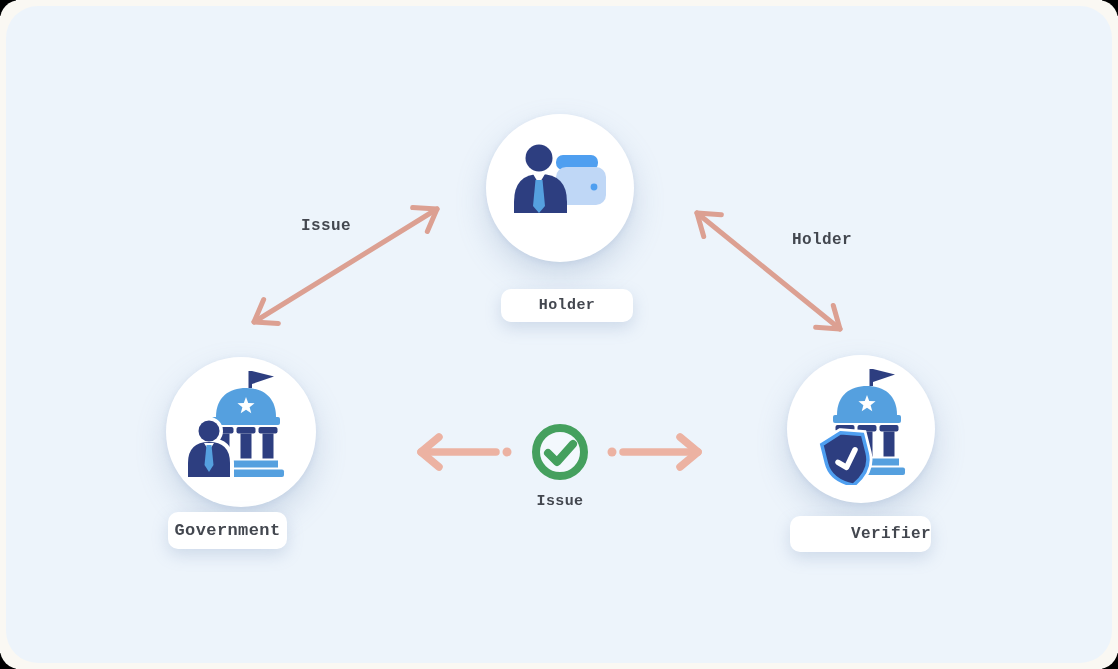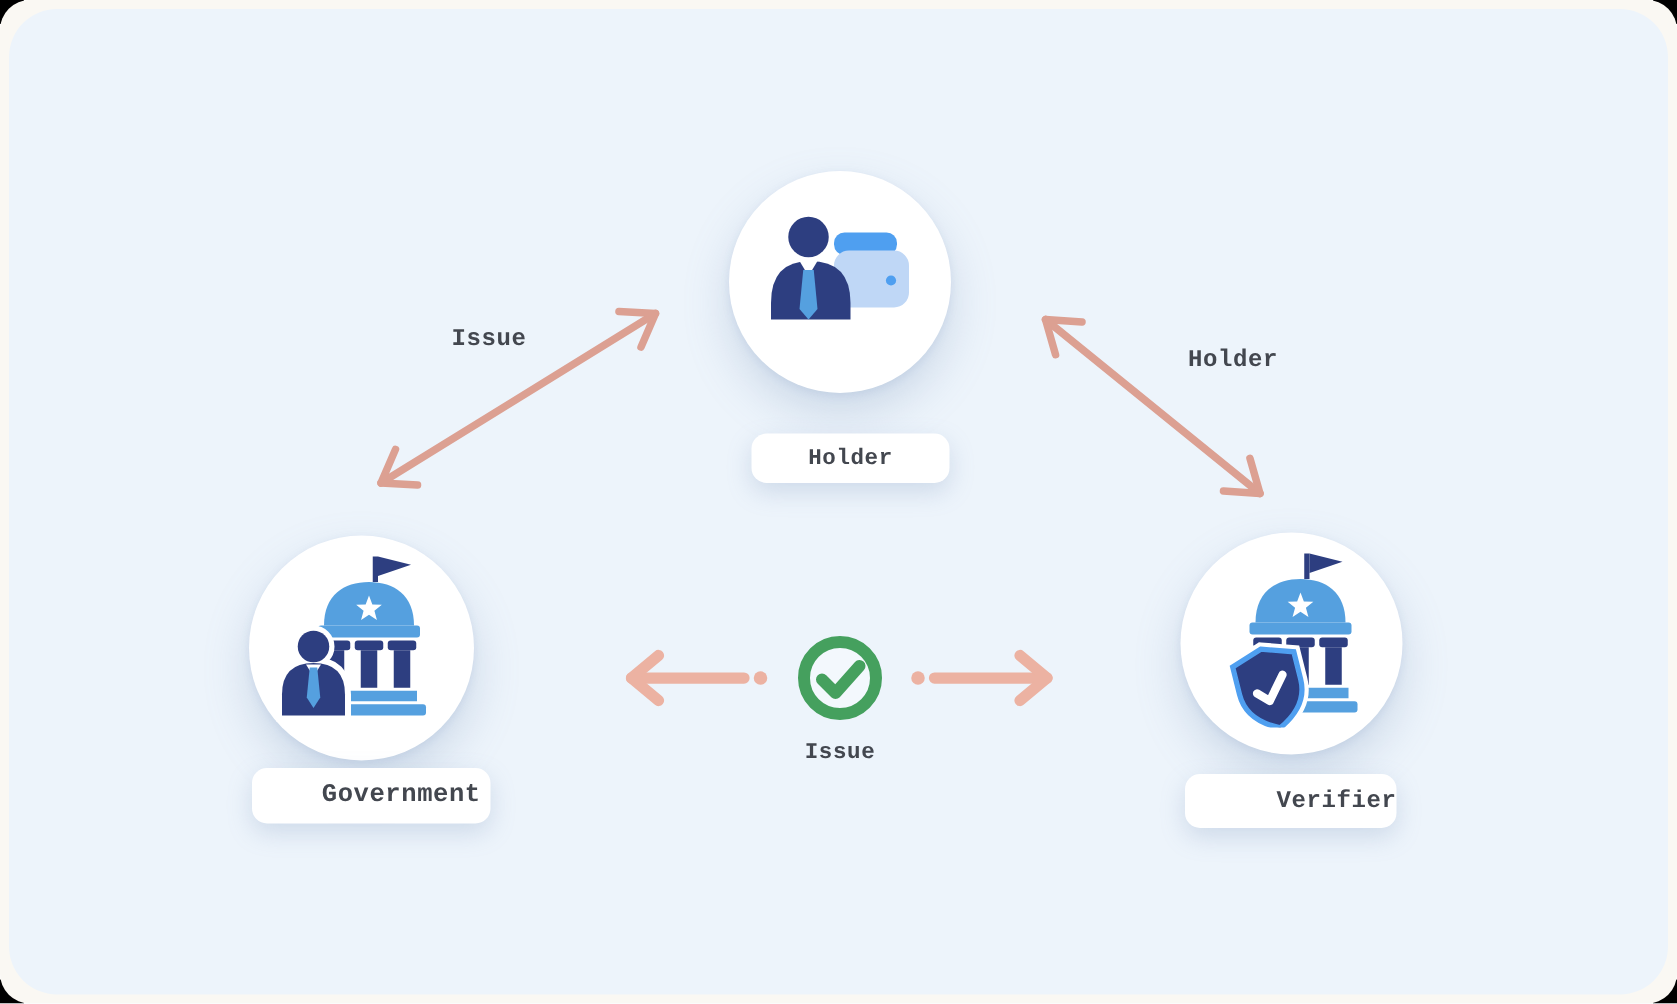--- a/index.html
+++ b/index.html
@@ -23,21 +23,21 @@
   .pill{
     position:absolute;background:var(--c-node_fill);border-radius:10px;
     display:flex;align-items:center;justify-content:center;
     font-weight:bold;color:var(--c-label_text);letter-spacing:.4px;
     box-shadow:0 6px 16px rgba(125,152,190,.28);
   }
   #holder-circle{left:486px;top:114px;width:148px;height:148px;}
   #government-circle{left:166px;top:357px;width:150px;height:150px;}
   #verifier-circle{left:787px;top:355px;width:148px;height:148px;}
   #holder-pill{left:501px;top:289px;width:132px;height:33px;font-size:15px;}
-  #government-pill{left:168px;top:512px;width:119px;height:37px;font-size:17px;padding-left:40px;}
+  #government-pill{left:168px;top:512px;width:119px;height:37px;font-size:17px;}
   #verifier-pill{left:790px;top:516px;width:141px;height:36px;font-size:16px;justify-content:flex-end;}
 
   
   .edge-label{
     position:absolute;transform:translateX(-50%);
     font-weight:bold;color:var(--c-label_text);font-size:16px;letter-spacing:.4px;white-space:nowrap;
   }
   #issue-label{left:326px;top:217px;}
   #present-label{left:822px;top:231px;}
   #trust-label{left:560px;top:493px;font-size:15px;}

